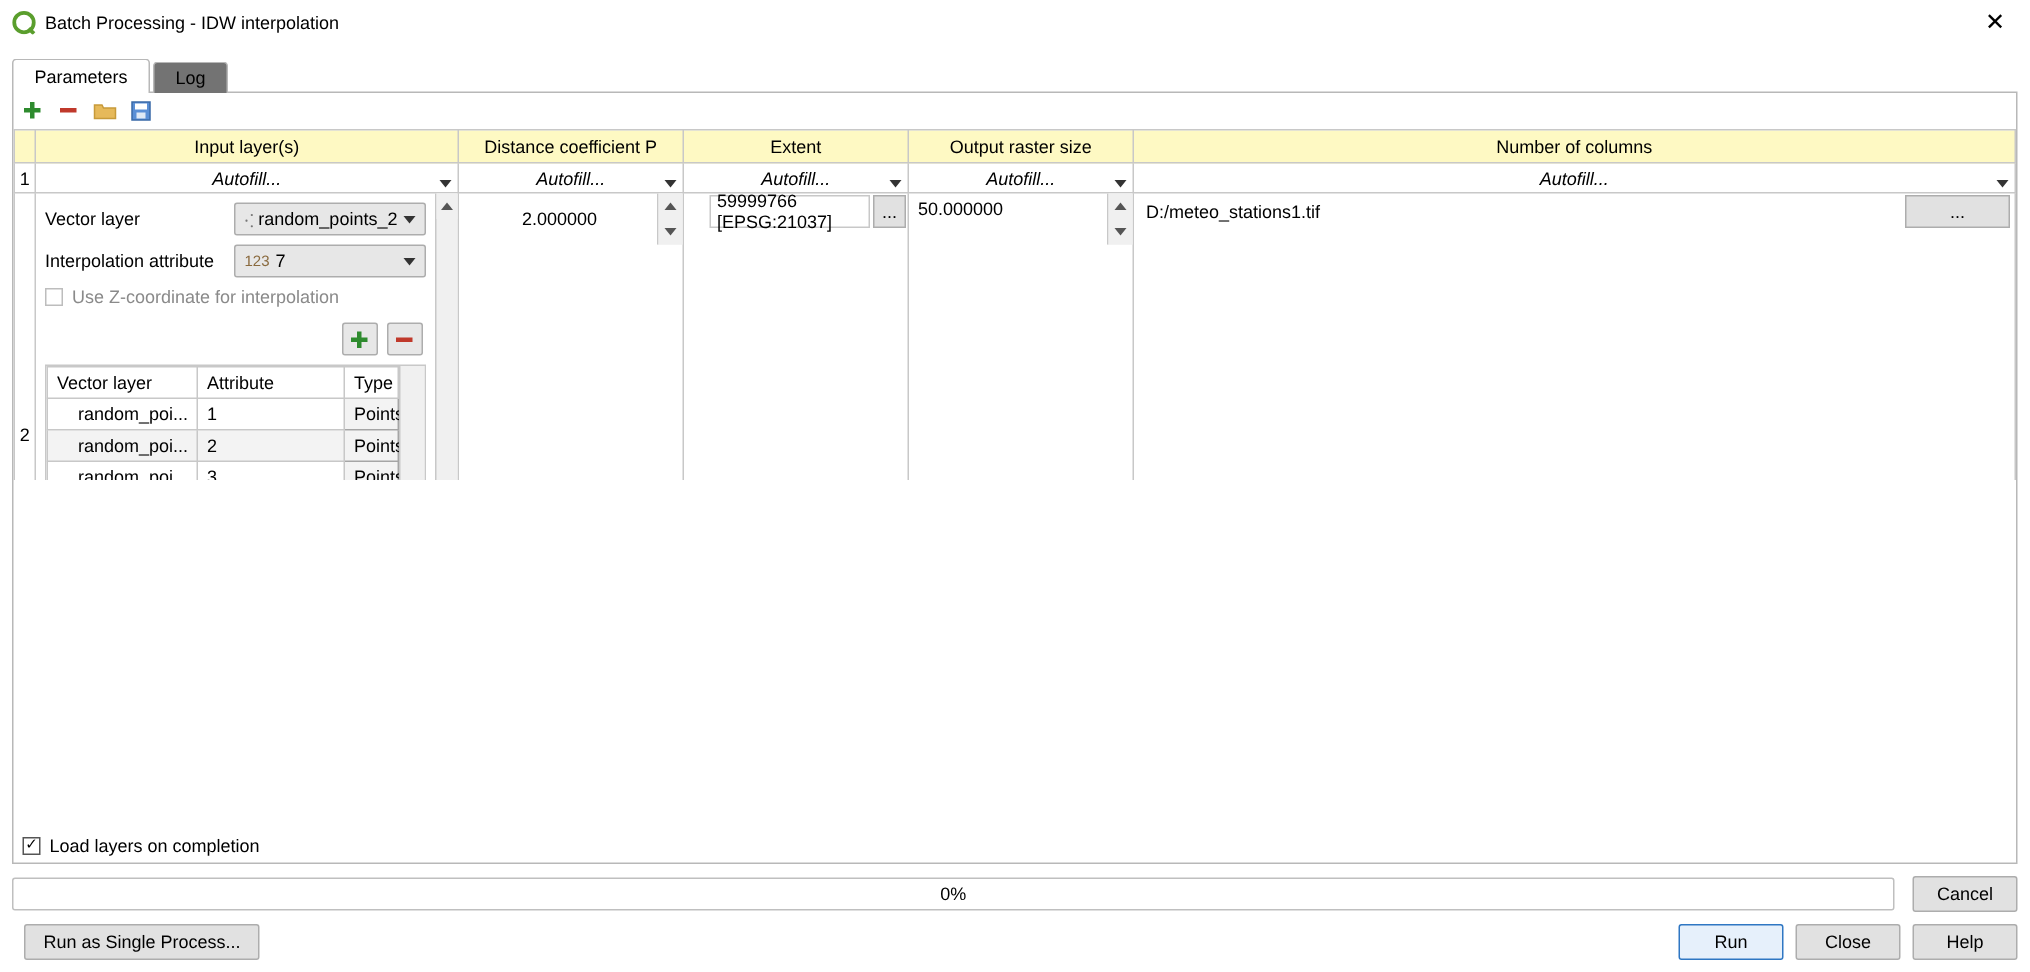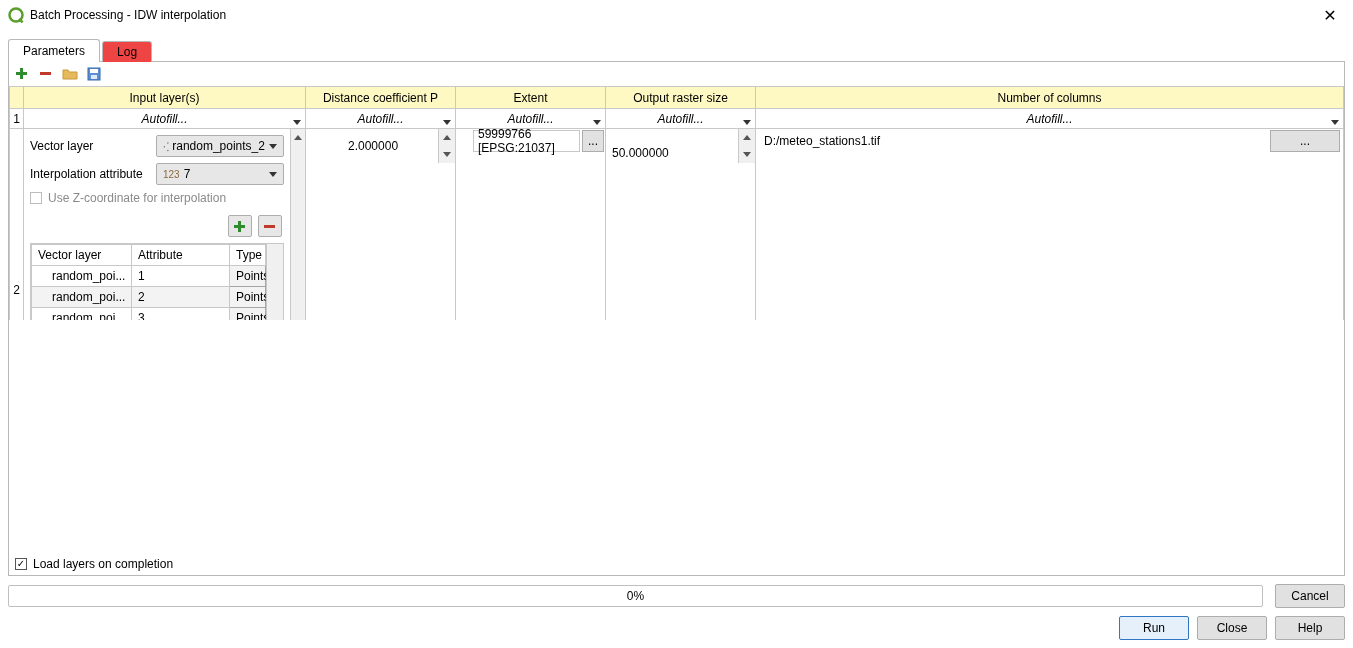--- a/index.html
+++ b/index.html
@@ -8,21 +8,21 @@
   .titlebar { height: 30px; display: flex; align-items: center; padding: 0 8px; }
   .titlebar .title { margin-left: 6px; }
   .titlebar .spacer { flex: 1; }
   .titlebar .close-x { font-size: 16px; width: 30px; text-align: center; cursor: default; }
   .app-icon svg { display: block; }
 
   .body-area { flex: 1; padding: 8px 8px 0 8px; display: flex; flex-direction: column; }
 
   .tabs { display: flex; align-items: flex-end; height: 24px; position: relative; z-index: 2; }
   .tab { border: 1px solid #b8b8b8; border-bottom: none; padding: 4px 14px 4px 14px; background: #fff; border-top-left-radius: 3px; border-top-right-radius: 3px; margin-right: 2px; margin-top: 2px; }
-  .tab.inactive { background: #ef4444; margin-top: 4px; padding-top: 3px; padding-bottom: 3px; }
+  .tab.inactive { background: #737373; margin-top: 4px; padding-top: 3px; padding-bottom: 3px; }
   .tab-content { border: 1px solid #b8b8b8; flex: 1; display: flex; flex-direction: column; margin-top: -1px; }
 
   .toolbar { height: 24px; display: flex; align-items: center; padding: 2px 4px; gap: 6px; }
   .tb-btn { width: 18px; height: 18px; display: flex; align-items: center; justify-content: center; }
 
   .grid-wrap { flex: 1; overflow: hidden; }
   table.main { border-collapse: collapse; width: 100%; table-layout: fixed; }
   table.main th, table.main td { border: 1px solid #c8c8c8; padding: 0; vertical-align: top; }
   table.main th { background: #fef9c3; font-weight: normal; height: 22px; text-align: center; vertical-align: middle; }
   table.main td.num { background: #fff; text-align: center; vertical-align: middle; width: 14px; }
@@ -282,21 +282,21 @@
                       <span>59999766 [EPSG:21037]</span>
                     </div>
                 <div class="ext-btn" style="height:22px">
                       <span>...</span>
                     </div>
               </div>
             </td>
 
             <td class="cell">
               <div style="display:flex; height:100%;">
-                <div class="cell-inner" style="flex:1; display:flex; align-items:flex-end;">
+                <div class="cell-inner" style="flex:1; display:flex; align-items:flex-start;">
                       <span>50.000000</span>
                     </div>
                 <div class="scroll-stub">
                   <div class="scroll-arrow">
                         <span class="tri-up"></span>
                       </div>
                   <div class="scroll-arrow">
                         <span class="tri-down"></span>
                       </div>
                 </div>
@@ -328,20 +328,23 @@
   <div class="footer">
     <div class="progress-row">
       <div class="progress">
           <span>0%</span>
         </div>
       <div class="btn">
           <span>Cancel</span>
         </div>
     </div>
     <div class="button-row">
+      <div class="btn">
+          <span>Run as Single Process...</span>
+        </div>
       <div class="spacer"></div>
       <div class="btn primary">
           <span>Run</span>
         </div>
       <div class="btn">
           <span>Close</span>
         </div>
       <div class="btn">
           <span>Help</span>
         </div>

